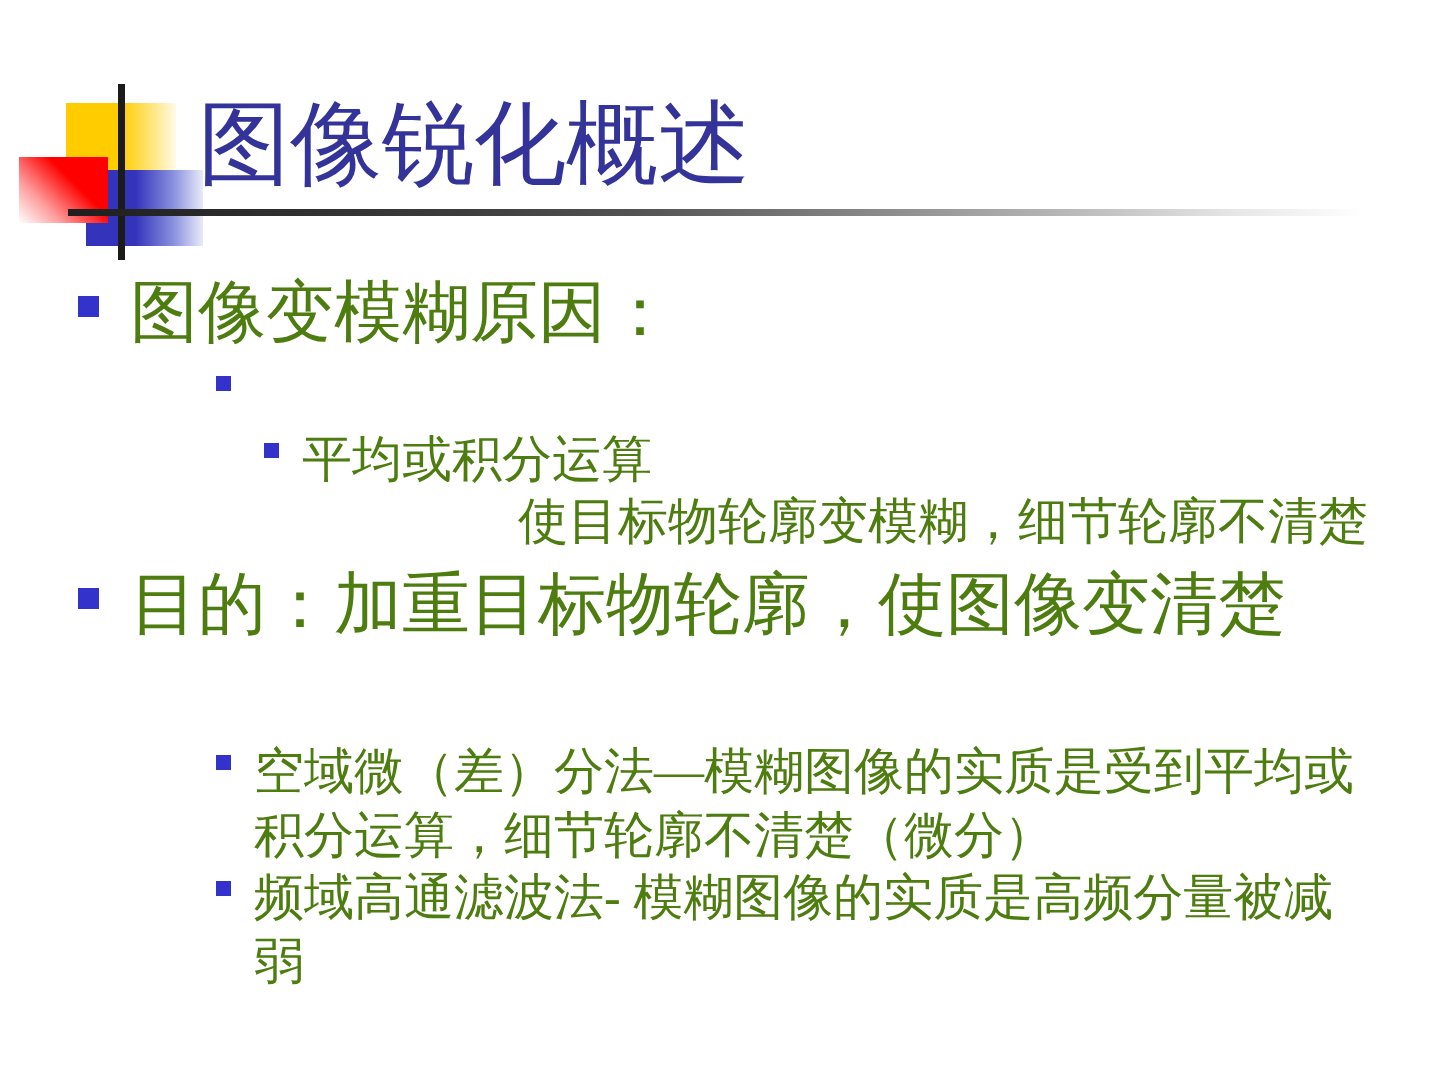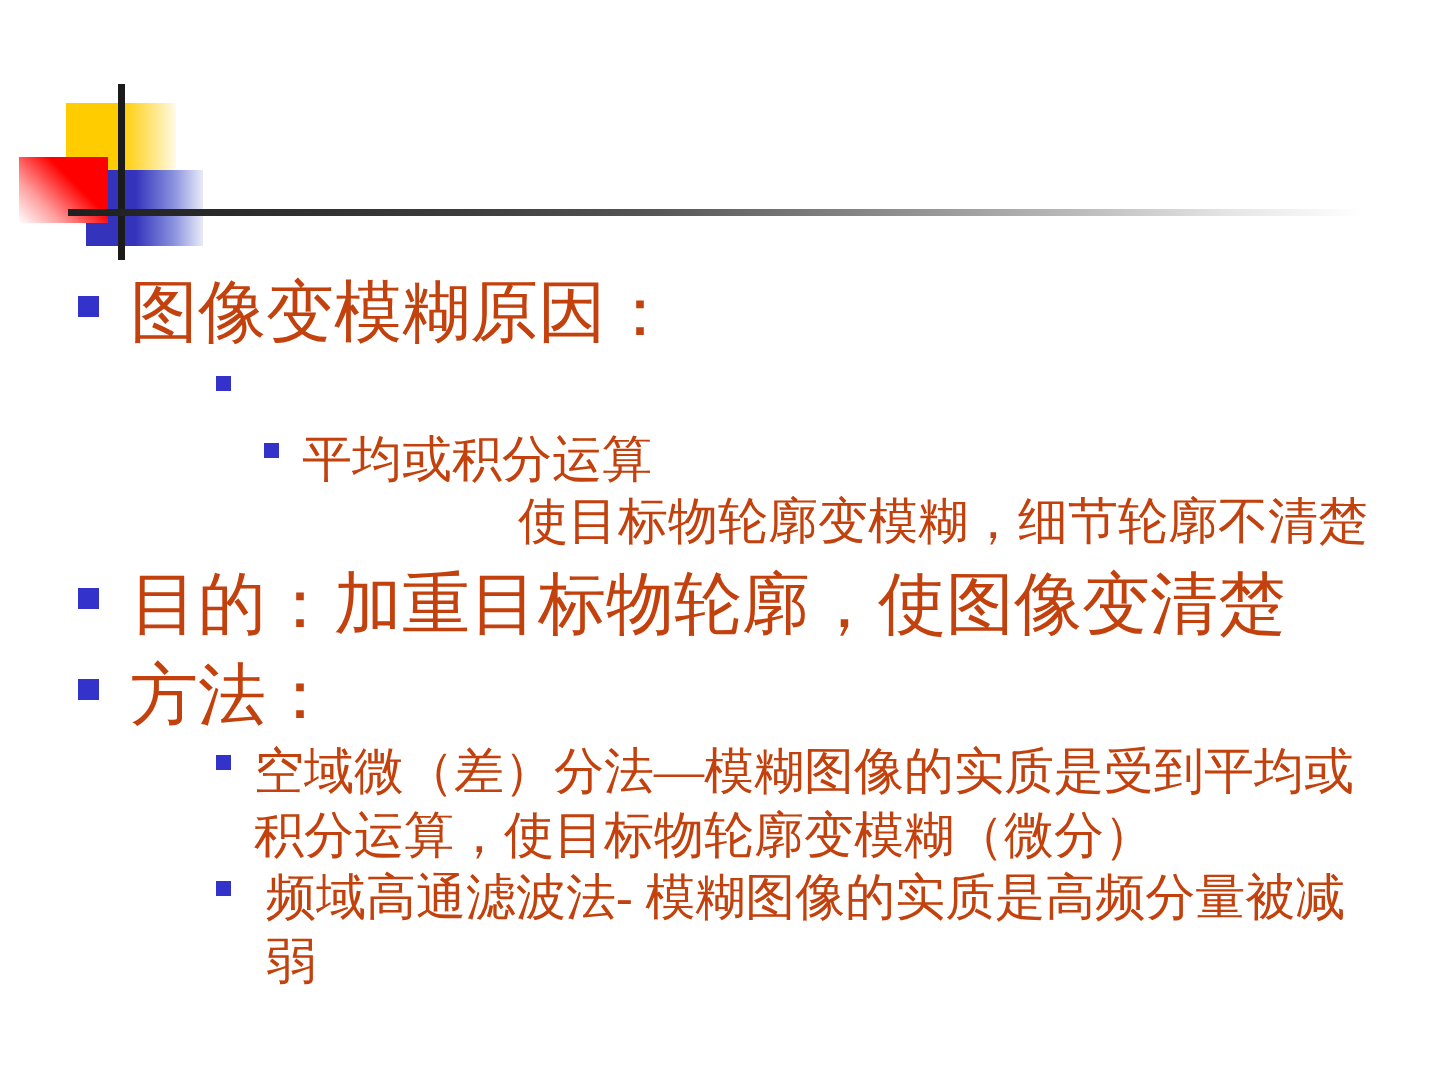--- a/index.html
+++ b/index.html
@@ -42,45 +42,46 @@
     color:#333399;
     letter-spacing:0px;
     white-space:nowrap;
   }
 
   
   .row{position:absolute;left:0;right:0;}
   .bul{position:absolute;background:#3333CC;}
   .l1 > .bul{left:78px;top:24px;width:21px;height:21px;}
   .l2 > .bul{left:216px;top:15px;width:15px;height:15px;}
-  .txt{display:block;color:#c2410c;}
+  .txt{display:block;color:#4d7c0f;}
   .l1 > .txt{margin-left:130px;font-size:68px;line-height:1.18;max-width:1270px;}
   .l2 > .txt{margin-left:254px;font-size:50px;line-height:1.27;max-width:1112px;}
   .l0 > .txt{margin-left:218px;font-size:50px;line-height:1.27;max-width:1150px;text-align:right;}
 
   .r1{top:272px;}
   .r2{top:361px;}
   .r3{top:428px;margin-left:48px;}
   .r4{top:490px;}
   .r5{top:564px;}
   .r6{top:655px;}
   .r7{top:740px;}
-  .r8{top:866px;padding-left:12px;}
+  .r8{top:866px;}
 </style>
 </head>
 <body>
 
 <div class="slide">
 
   <div class="decor sq-yellow"></div>
   <div class="decor sq-blue"></div>
   <div class="decor sq-red"></div>
   <div class="decor vline"></div>
   <div class="decor hline"></div>
 
+  <div class="title">图像锐化概述</div>
 
   <div class="row l1 r1">
     <span class="bul"></span>
     <span class="txt">图像变模糊原因：</span>
   </div>
 
   <div class="row l2 r2">
     <span class="bul"></span>
   </div>
 
@@ -91,28 +92,24 @@
 
   <div class="row l0 r4">
     <span class="txt">使目标物轮廓变模糊，细节轮廓不清楚</span>
   </div>
 
   <div class="row l1 r5">
     <span class="bul"></span>
     <span class="txt">目的：加重目标物轮廓，使图像变清楚</span>
   </div>
 
-  <div class="row l1 r6">
-    <span class="bul"></span>
-    <span class="txt">方法：</span>
-  </div>
 
   <div class="row l2 r7">
     <span class="bul"></span>
-    <span class="txt">空域微（差）分法—模糊图像的实质是受到平均或积分运算，使目标物轮廓变模糊（微分）</span>
+    <span class="txt">空域微（差）分法—模糊图像的实质是受到平均或积分运算，细节轮廓不清楚（微分）</span>
   </div>
 
   <div class="row l2 r8">
     <span class="bul"></span>
     <span class="txt">频域高通滤波法- 模糊图像的实质是高频分量被减弱</span>
   </div>
 
 </div>
 
 </body></html>

